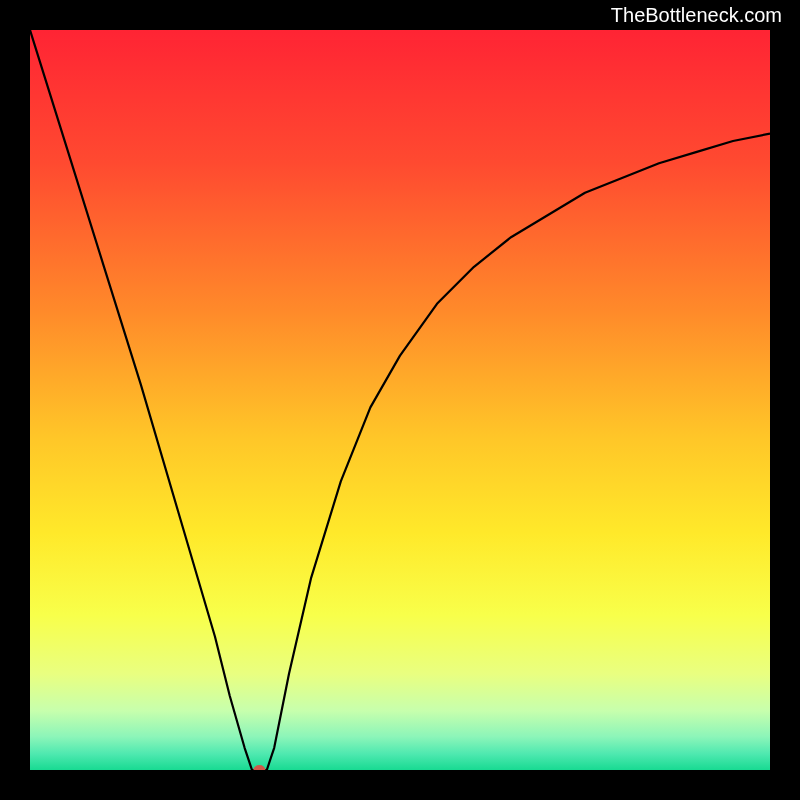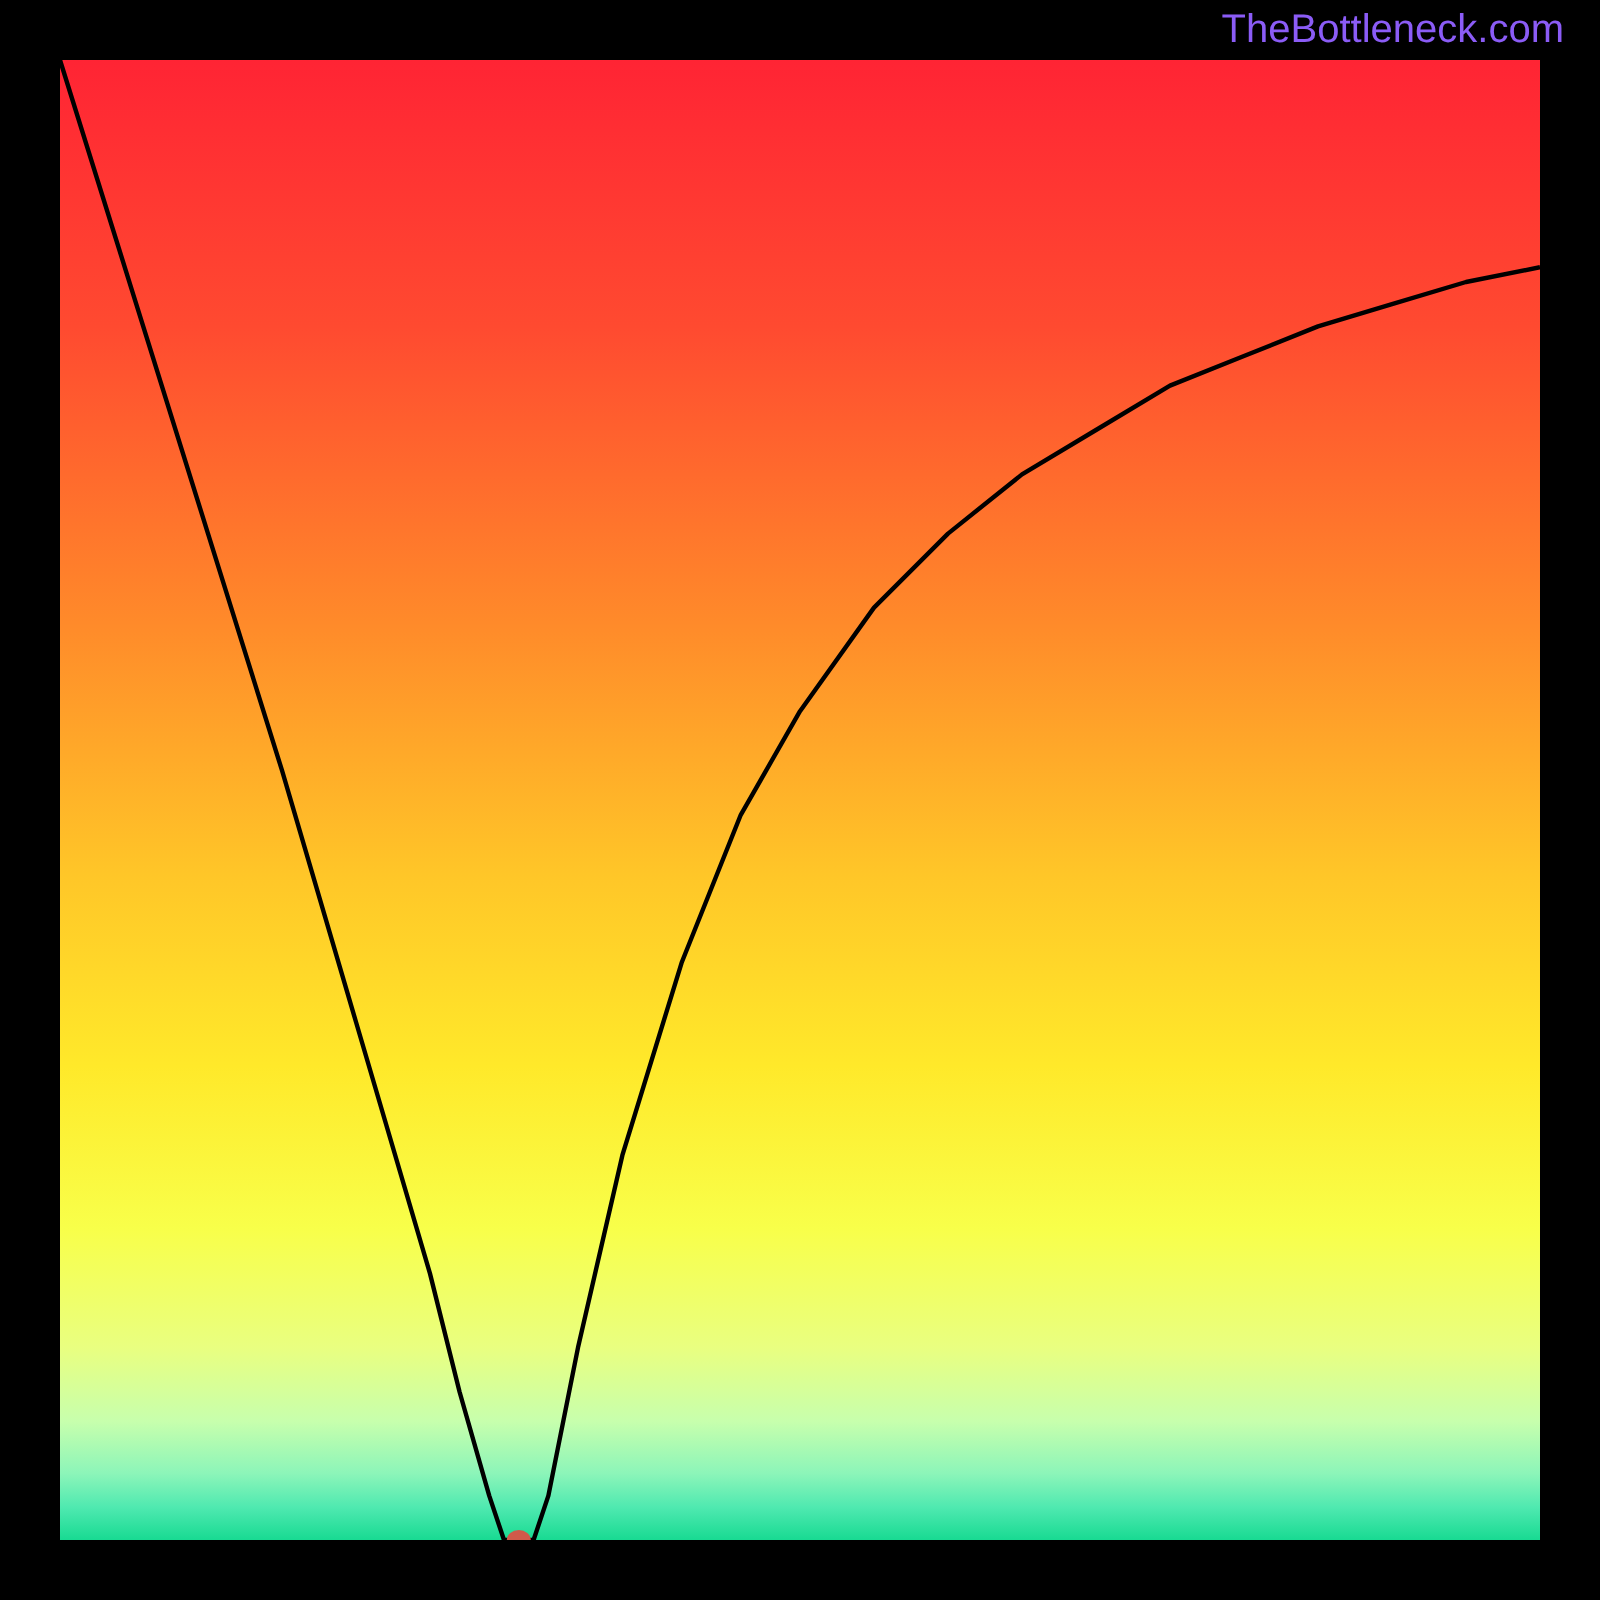--- a/index.html
+++ b/index.html
@@ -8,21 +8,21 @@
     width: 800px;
     height: 800px;
     background: #000;
     font-family: Arial, Helvetica, sans-serif;
     position: relative;
   }
   .watermark {
     position: absolute;
     top: 4px;
     right: 18px;
-    color: #8b5cf6;
+    color: #ffffff;
     font-size: 20px;
     font-family: Arial, sans-serif;
     z-index: 10;
   }
   .plot-frame {
     position: absolute;
     left: 30px;
     top: 30px;
     width: 740px;
     height: 740px;

